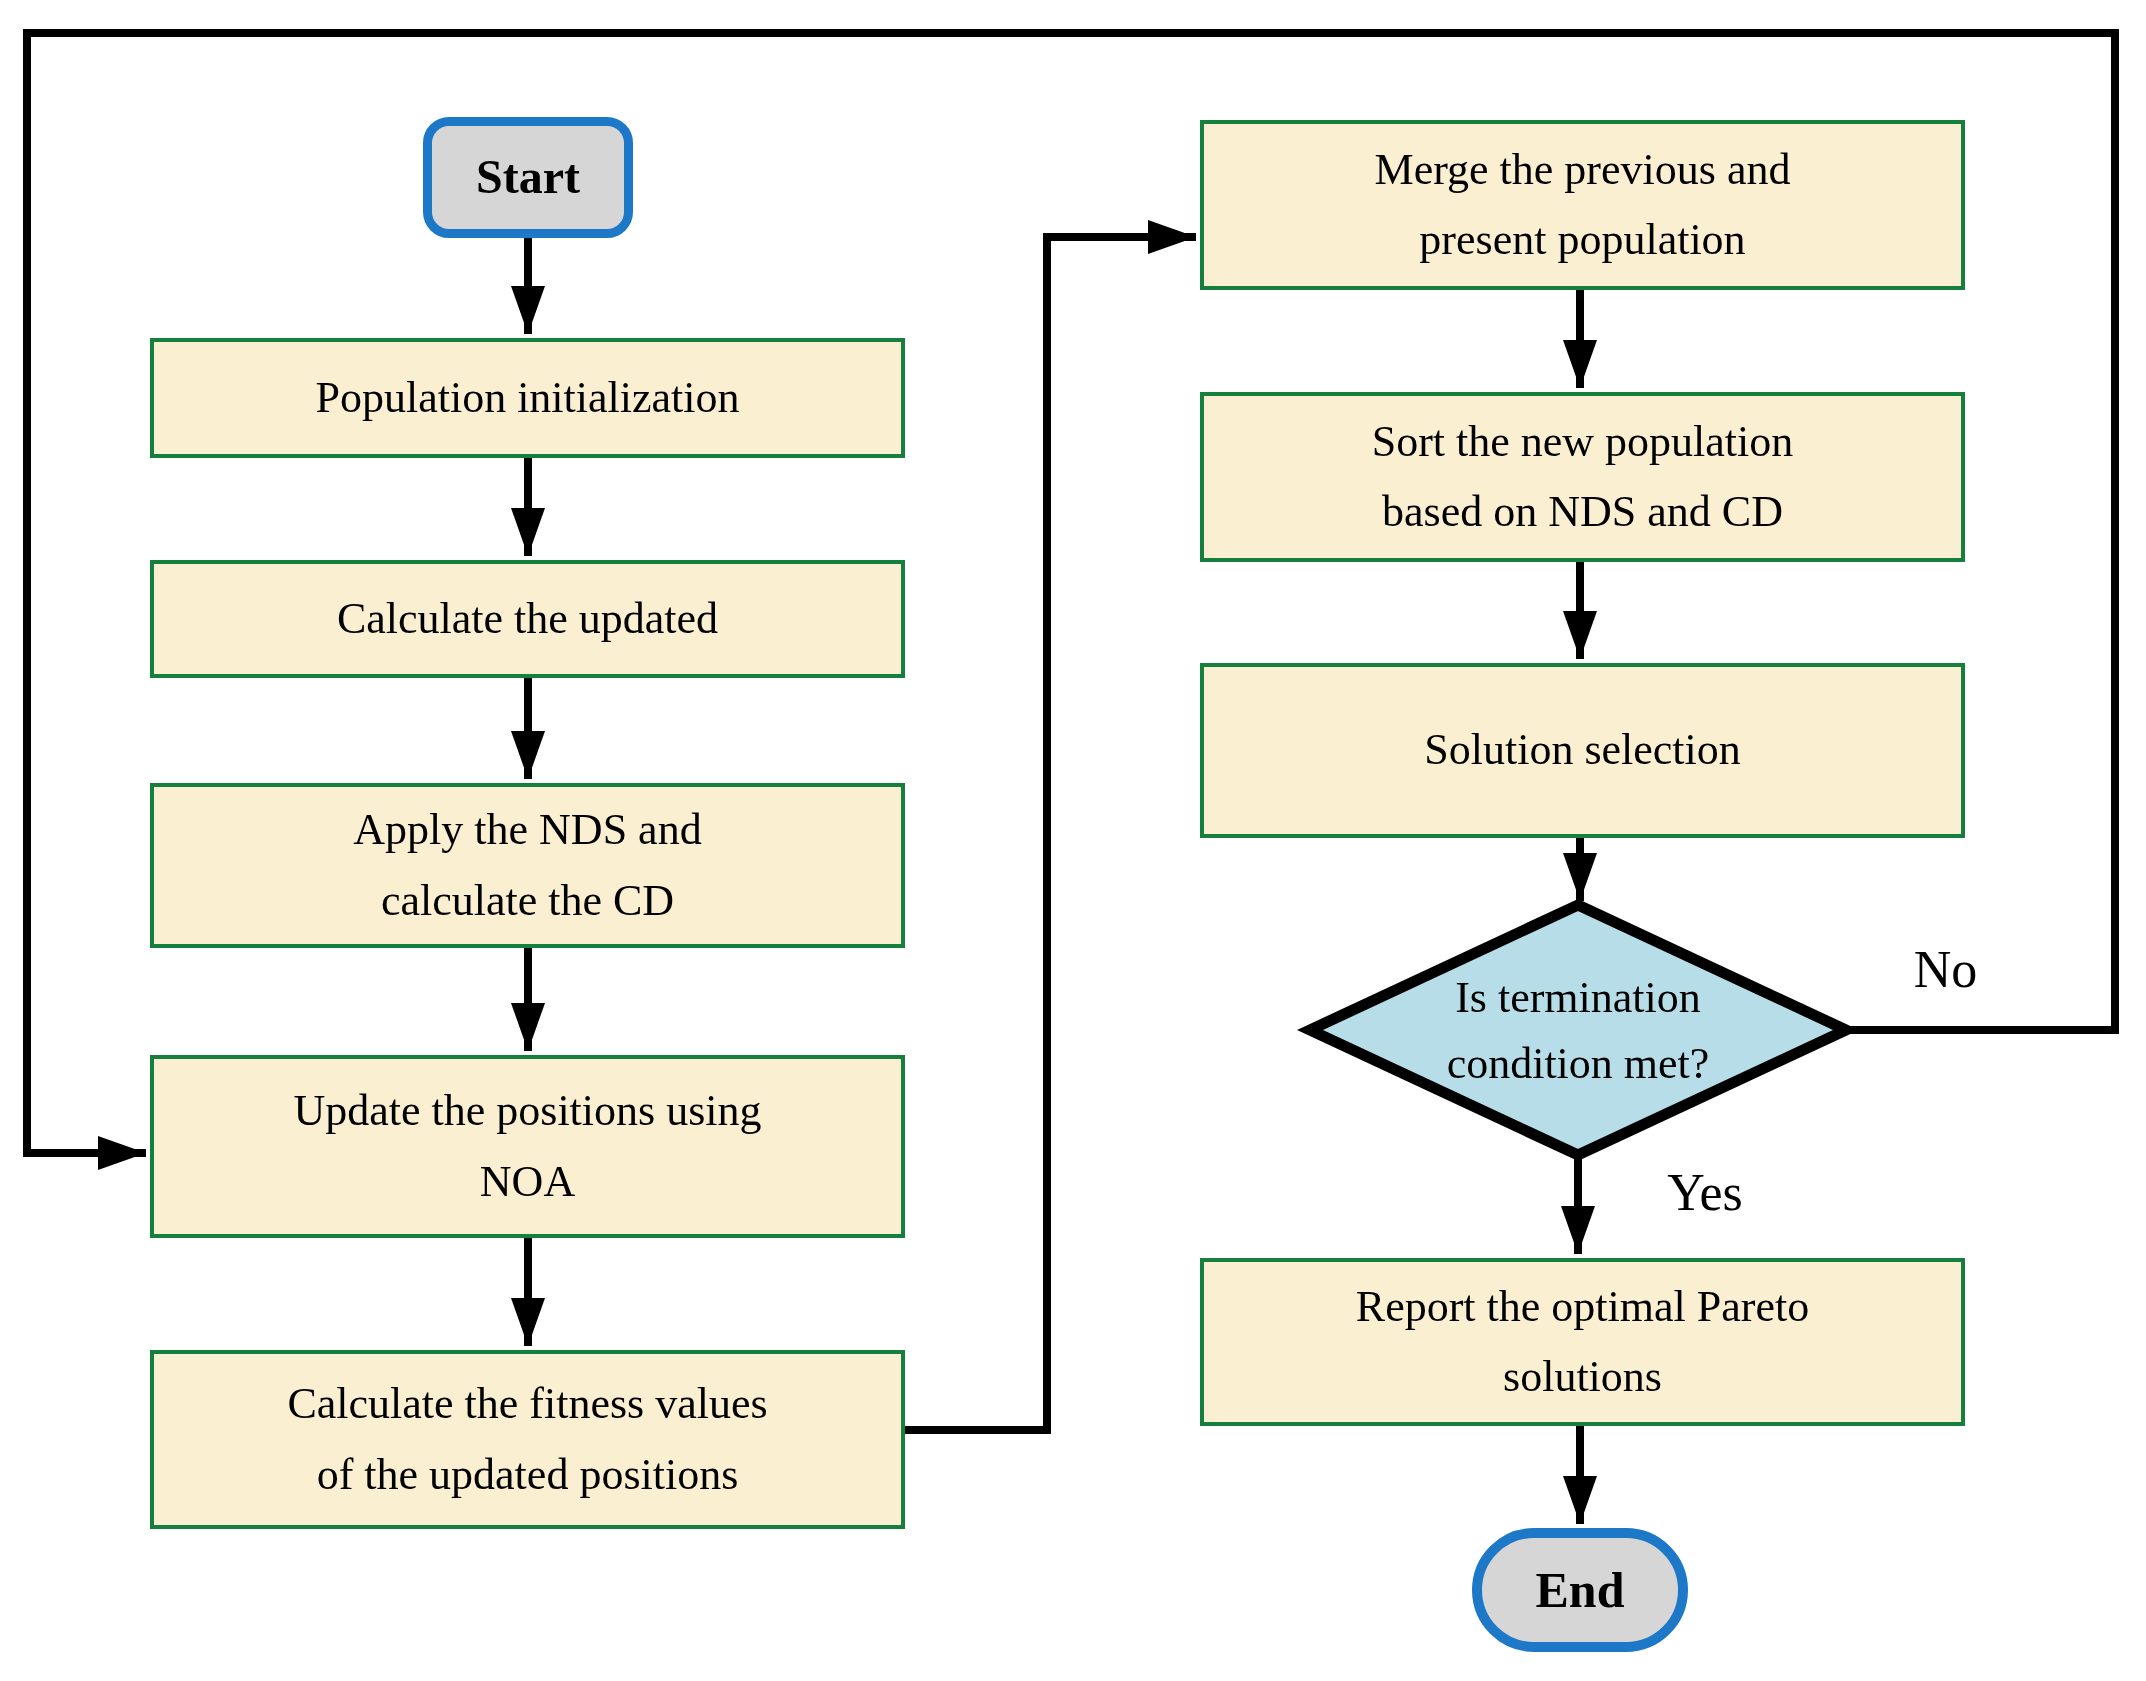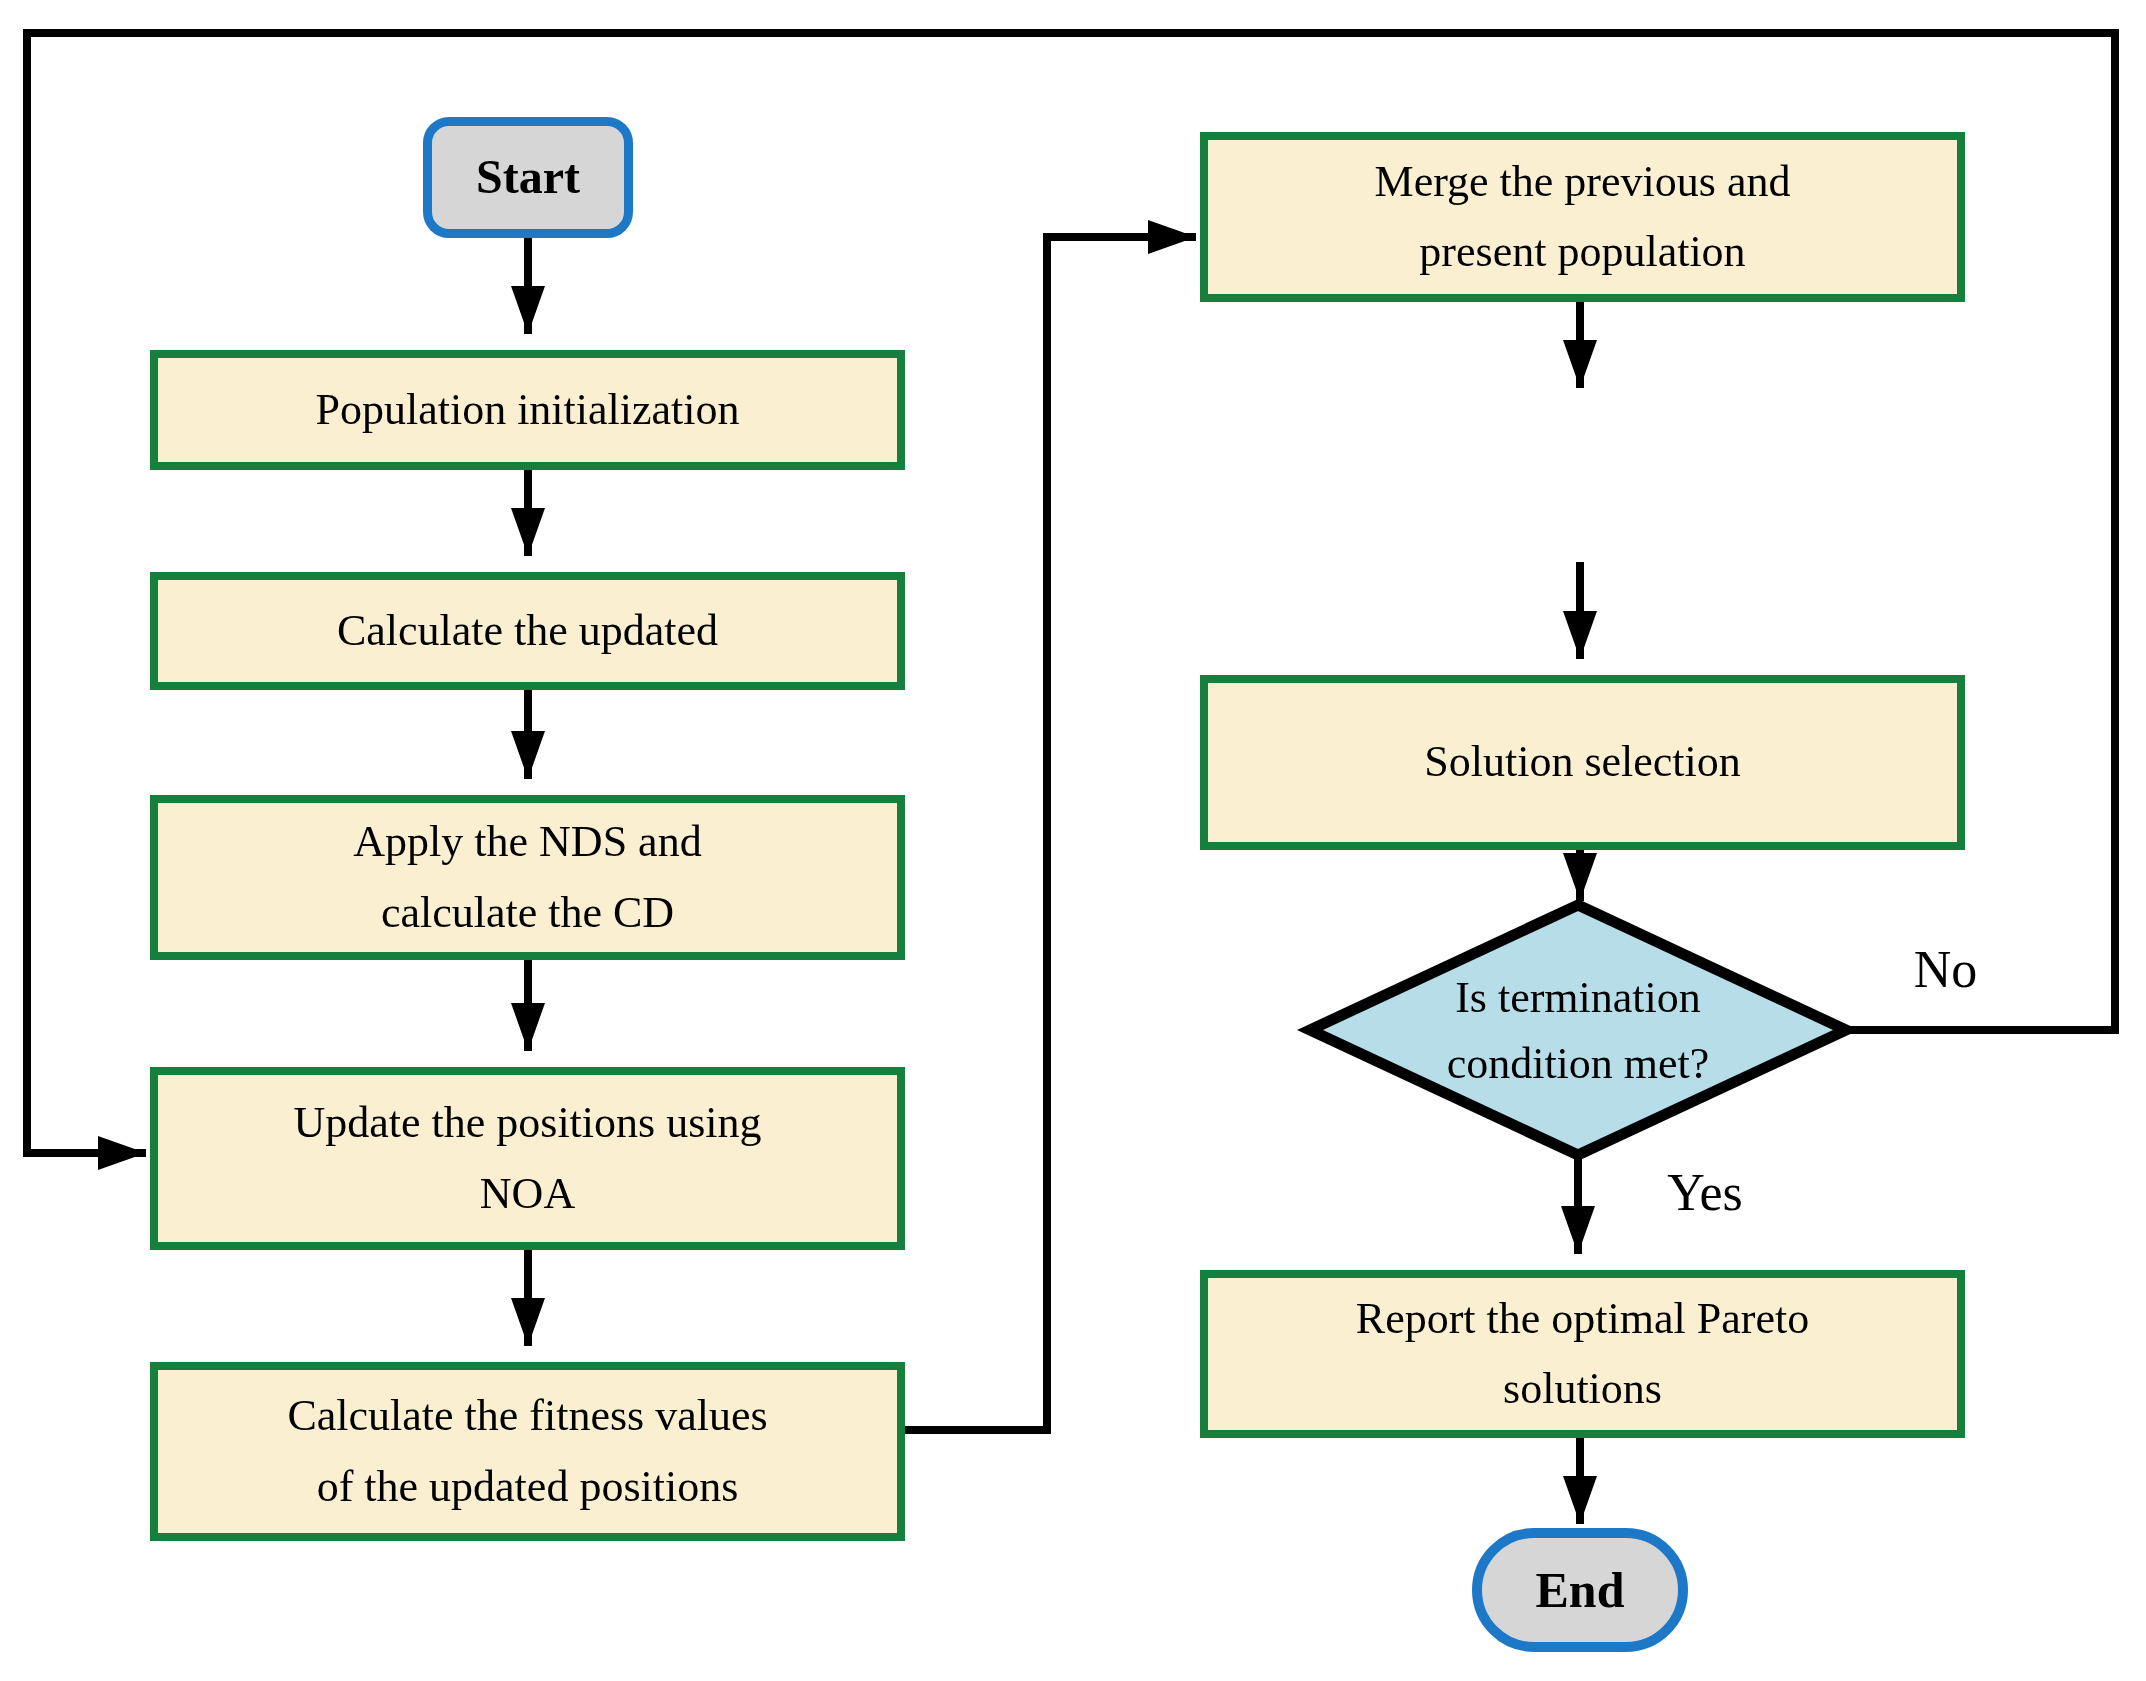--- a/index.html
+++ b/index.html
@@ -31,22 +31,21 @@
     align-items: center;
     justify-content: center;
     text-align: center;
     white-space: pre-line;
     font-size: 44px;
     line-height: 1.6;
     color: #000000;
   }
   .process {
     background: #FAEFD1;
-    border: 8px solid #15803d;
-    margin-top: 12px;
+    border: 4px solid #15803d;
   }
   .terminator {
     background: #D6D6D6;
     border: 9px solid #1E78C8;
     font-weight: bold;
   }
   .decision-label {
     background: transparent;
     border: none;
     line-height: 1.5;
@@ -125,20 +124,22 @@
 
   <div class="node process" id="n-upd">Update the positions using
 NOA</div>
 
   <div class="node process" id="n-fitu">Calculate the fitness values
 of the updated positions</div>
 
   <div class="node process" id="n-merge">Merge the previous and
 present population</div>
 
+  <div class="node process" id="n-sort">Sort the new population
+based on NDS and CD</div>
 
   <div class="node process" id="n-sol">Solution selection</div>
 
   <div class="node decision-label" id="n-dec">Is termination
 condition met?</div>
 
   <div class="node process" id="n-rep">Report the optimal Pareto
 solutions</div>
 
   <div class="edge-label" id="lbl-yes">Yes</div>

